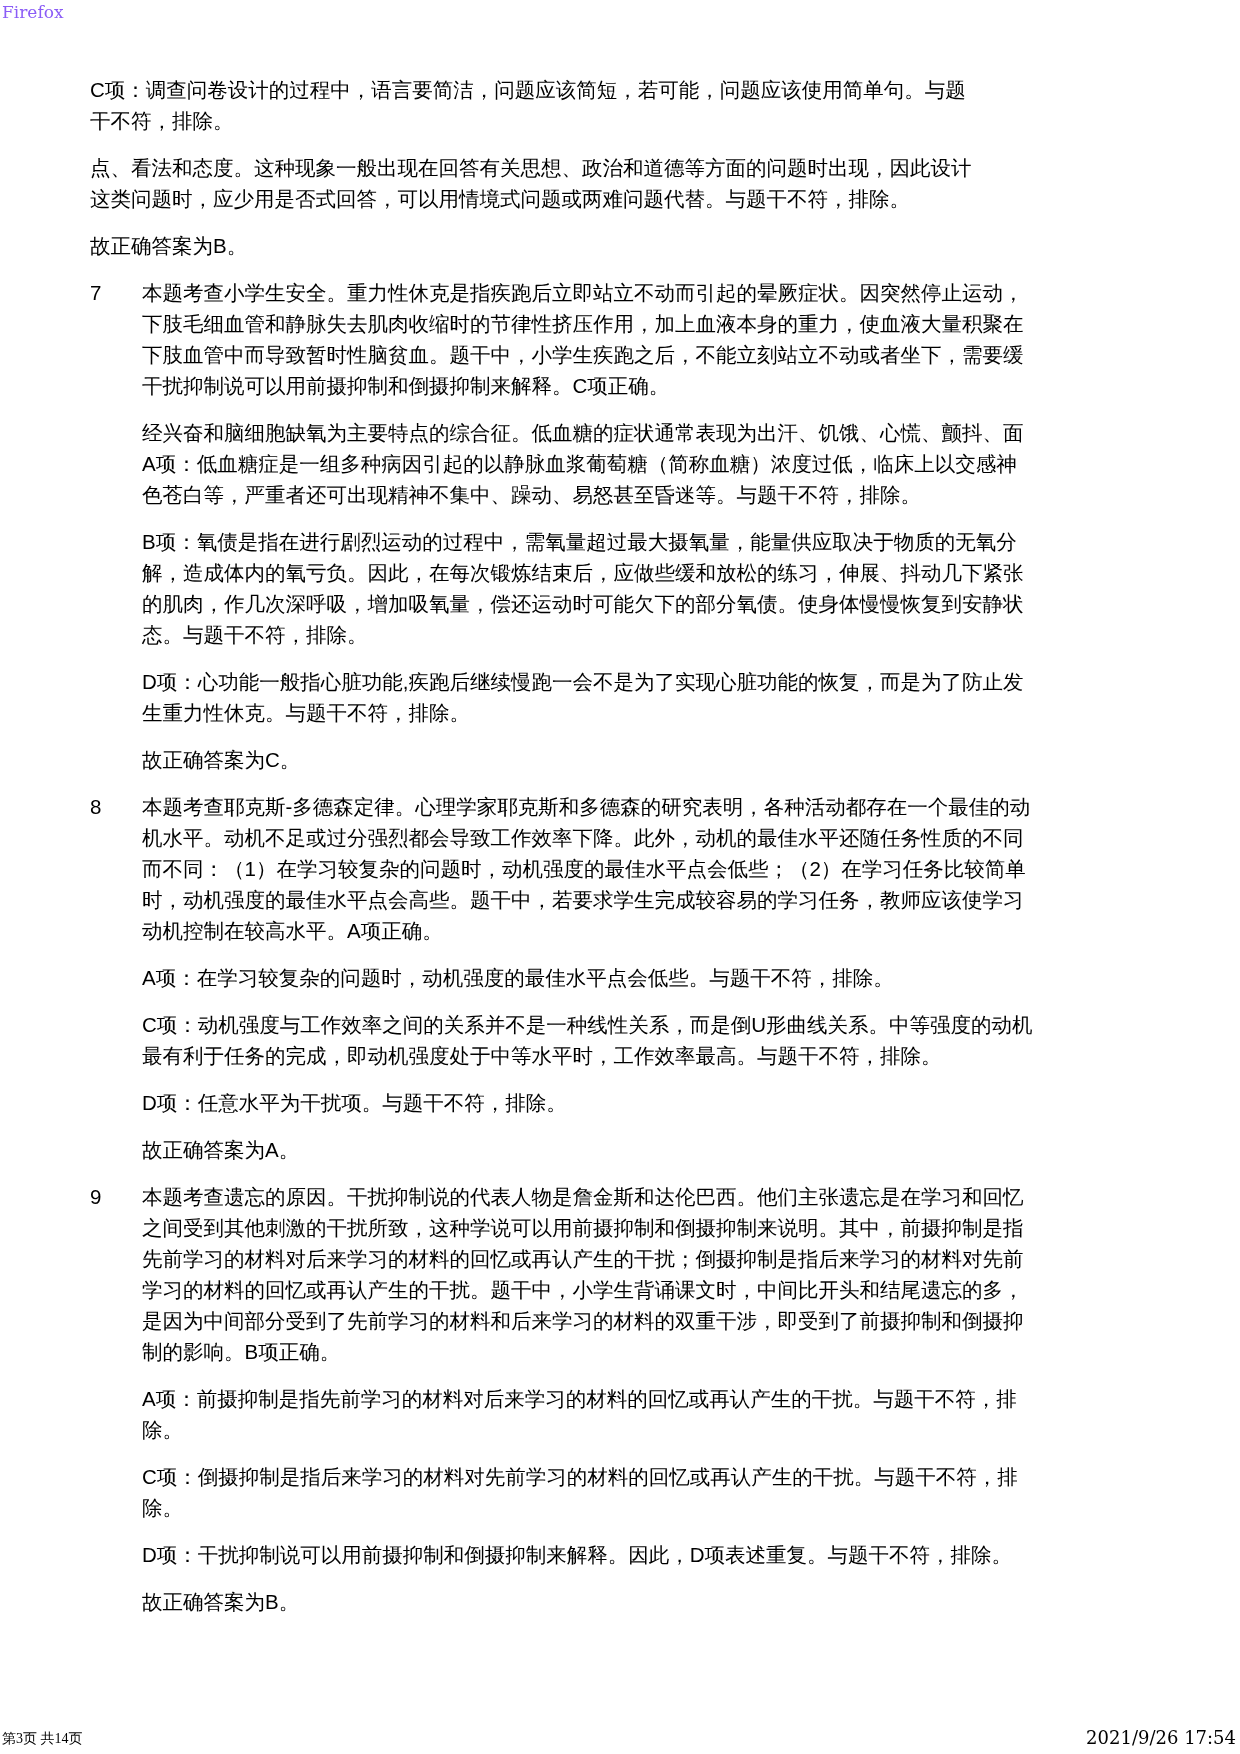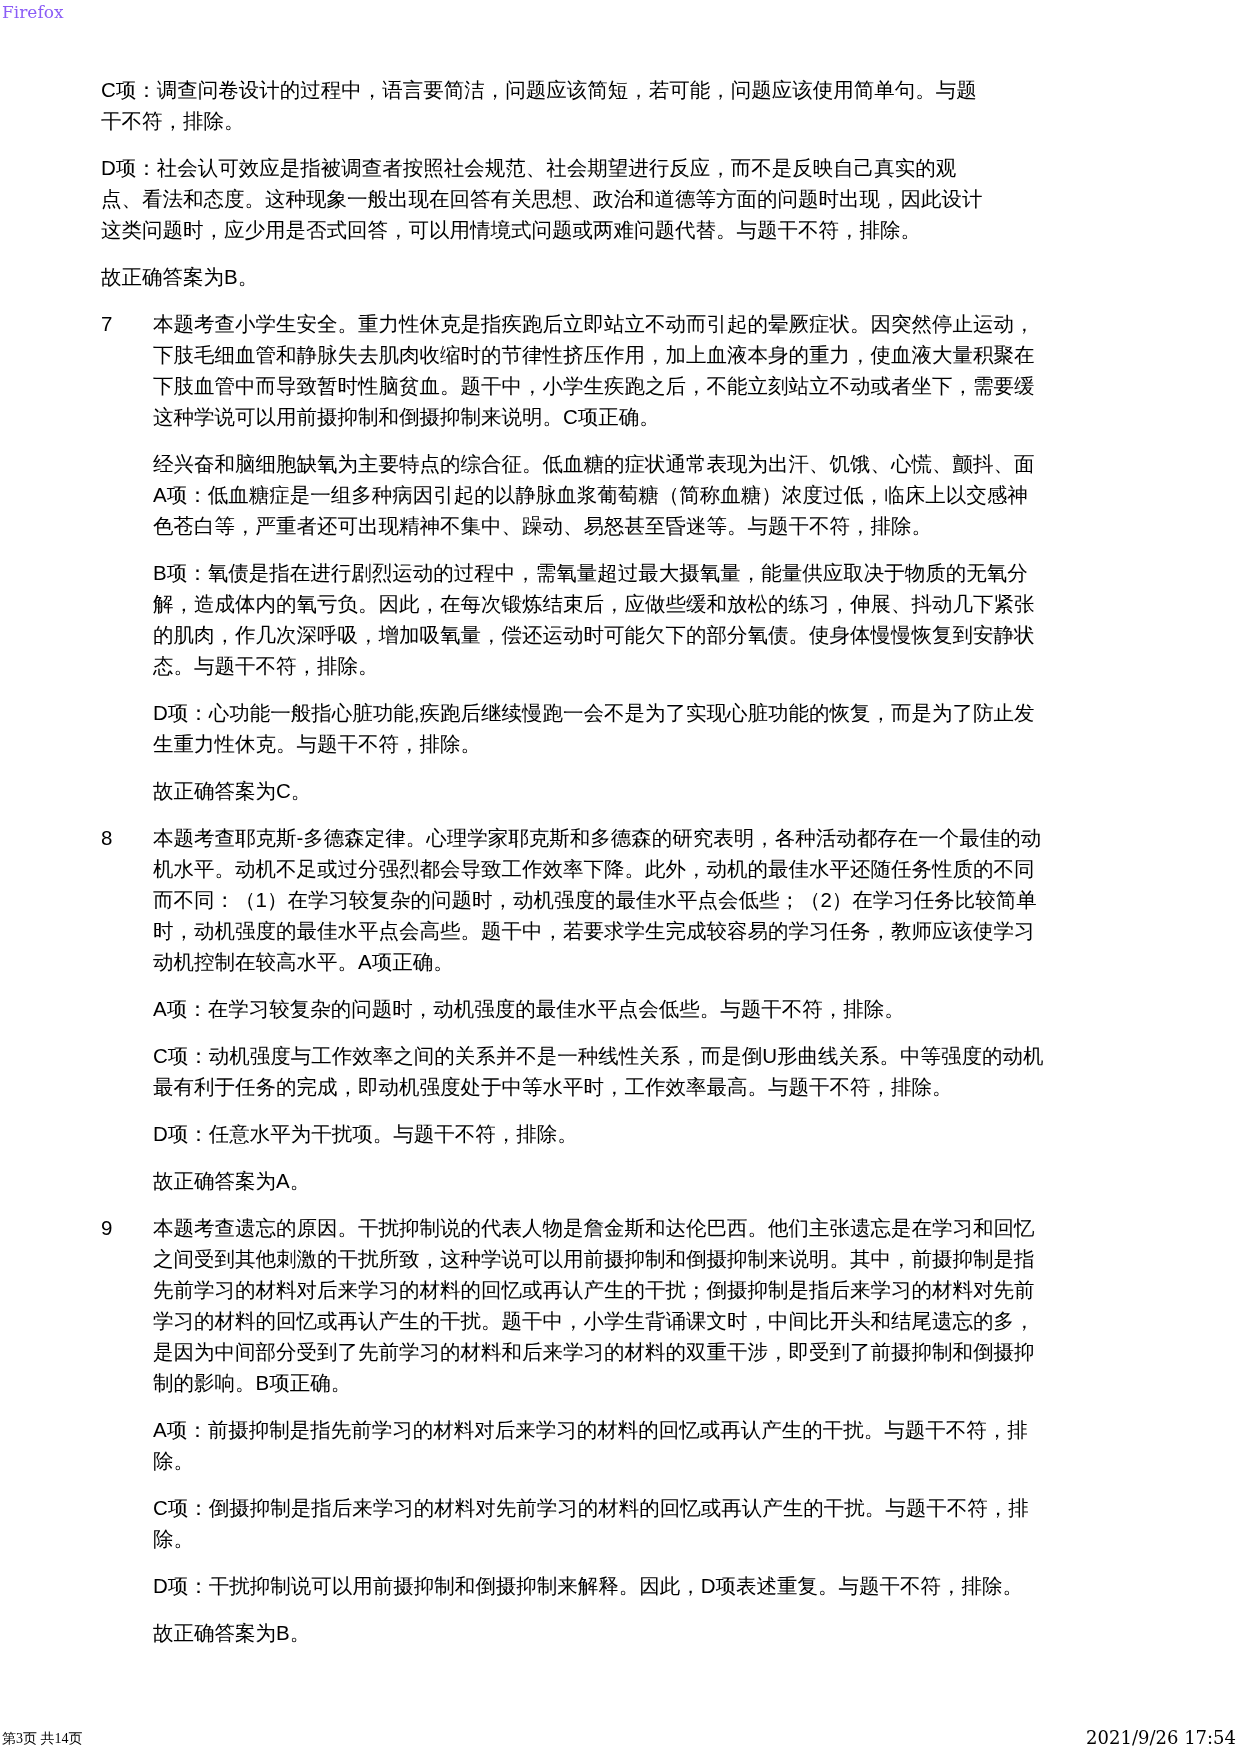--- a/index.html
+++ b/index.html
@@ -26,21 +26,21 @@
   }
   .content {
     position: absolute;
     left: 90px;
     top: 74px;
     width: 1060px;
   }
   .block {
     font-size: 20.5px;
     line-height: 31px;
-    margin: 0 0 16px 11px;
+    margin: 0 0 16px 0;
     color: #000000;
   }
   .block.indent {
     position: relative;
     padding-left: 52px;
   }
   .item-number {
     position: absolute;
     left: 0;
     top: 0;
@@ -75,35 +75,34 @@
 <div class="print-header">Firefox</div>
 
 <div class="content">
 
   <div class="block">
     <div class="line">C项：调查问卷设计的过程中，语言要简洁，问题应该简短，若可能，问题应该使用简单句。与题</div>
     <div class="line">干不符，排除。</div>
   </div>
 
   <div class="block">
-    <div class="line">D项：社会认可效应是指被调查者按照社会规范、社会期望进行反应，而不是反映自己真实的观</div>
     <div class="line">点、看法和态度。这种现象一般出现在回答有关思想、政治和道德等方面的问题时出现，因此设计</div>
     <div class="line">这类问题时，应少用是否式回答，可以用情境式问题或两难问题代替。与题干不符，排除。</div>
   </div>
 
   <div class="block">
     <div class="line">故正确答案为B。</div>
   </div>
 
   <div class="block indent">
     <span class="item-number">7</span>
     <div class="line">本题考查小学生安全。重力性休克是指疾跑后立即站立不动而引起的晕厥症状。因突然停止运动，</div>
     <div class="line">下肢毛细血管和静脉失去肌肉收缩时的节律性挤压作用，加上血液本身的重力，使血液大量积聚在</div>
     <div class="line">下肢血管中而导致暂时性脑贫血。题干中，小学生疾跑之后，不能立刻站立不动或者坐下，需要缓</div>
-    <div class="line">这种学说可以用前摄抑制和倒摄抑制来说明。C项正确。</div>
+    <div class="line">干扰抑制说可以用前摄抑制和倒摄抑制来解释。C项正确。</div>
   </div>
 
   <div class="block indent">
     <div class="line">经兴奋和脑细胞缺氧为主要特点的综合征。低血糖的症状通常表现为出汗、饥饿、心慌、颤抖、面</div>
     <div class="line">A项：低血糖症是一组多种病因引起的以静脉血浆葡萄糖（简称血糖）浓度过低，临床上以交感神</div>
     <div class="line">色苍白等，严重者还可出现精神不集中、躁动、易怒甚至昏迷等。与题干不符，排除。</div>
   </div>
 
   <div class="block indent">
     <div class="line">B项：氧债是指在进行剧烈运动的过程中，需氧量超过最大摄氧量，能量供应取决于物质的无氧分</div>

